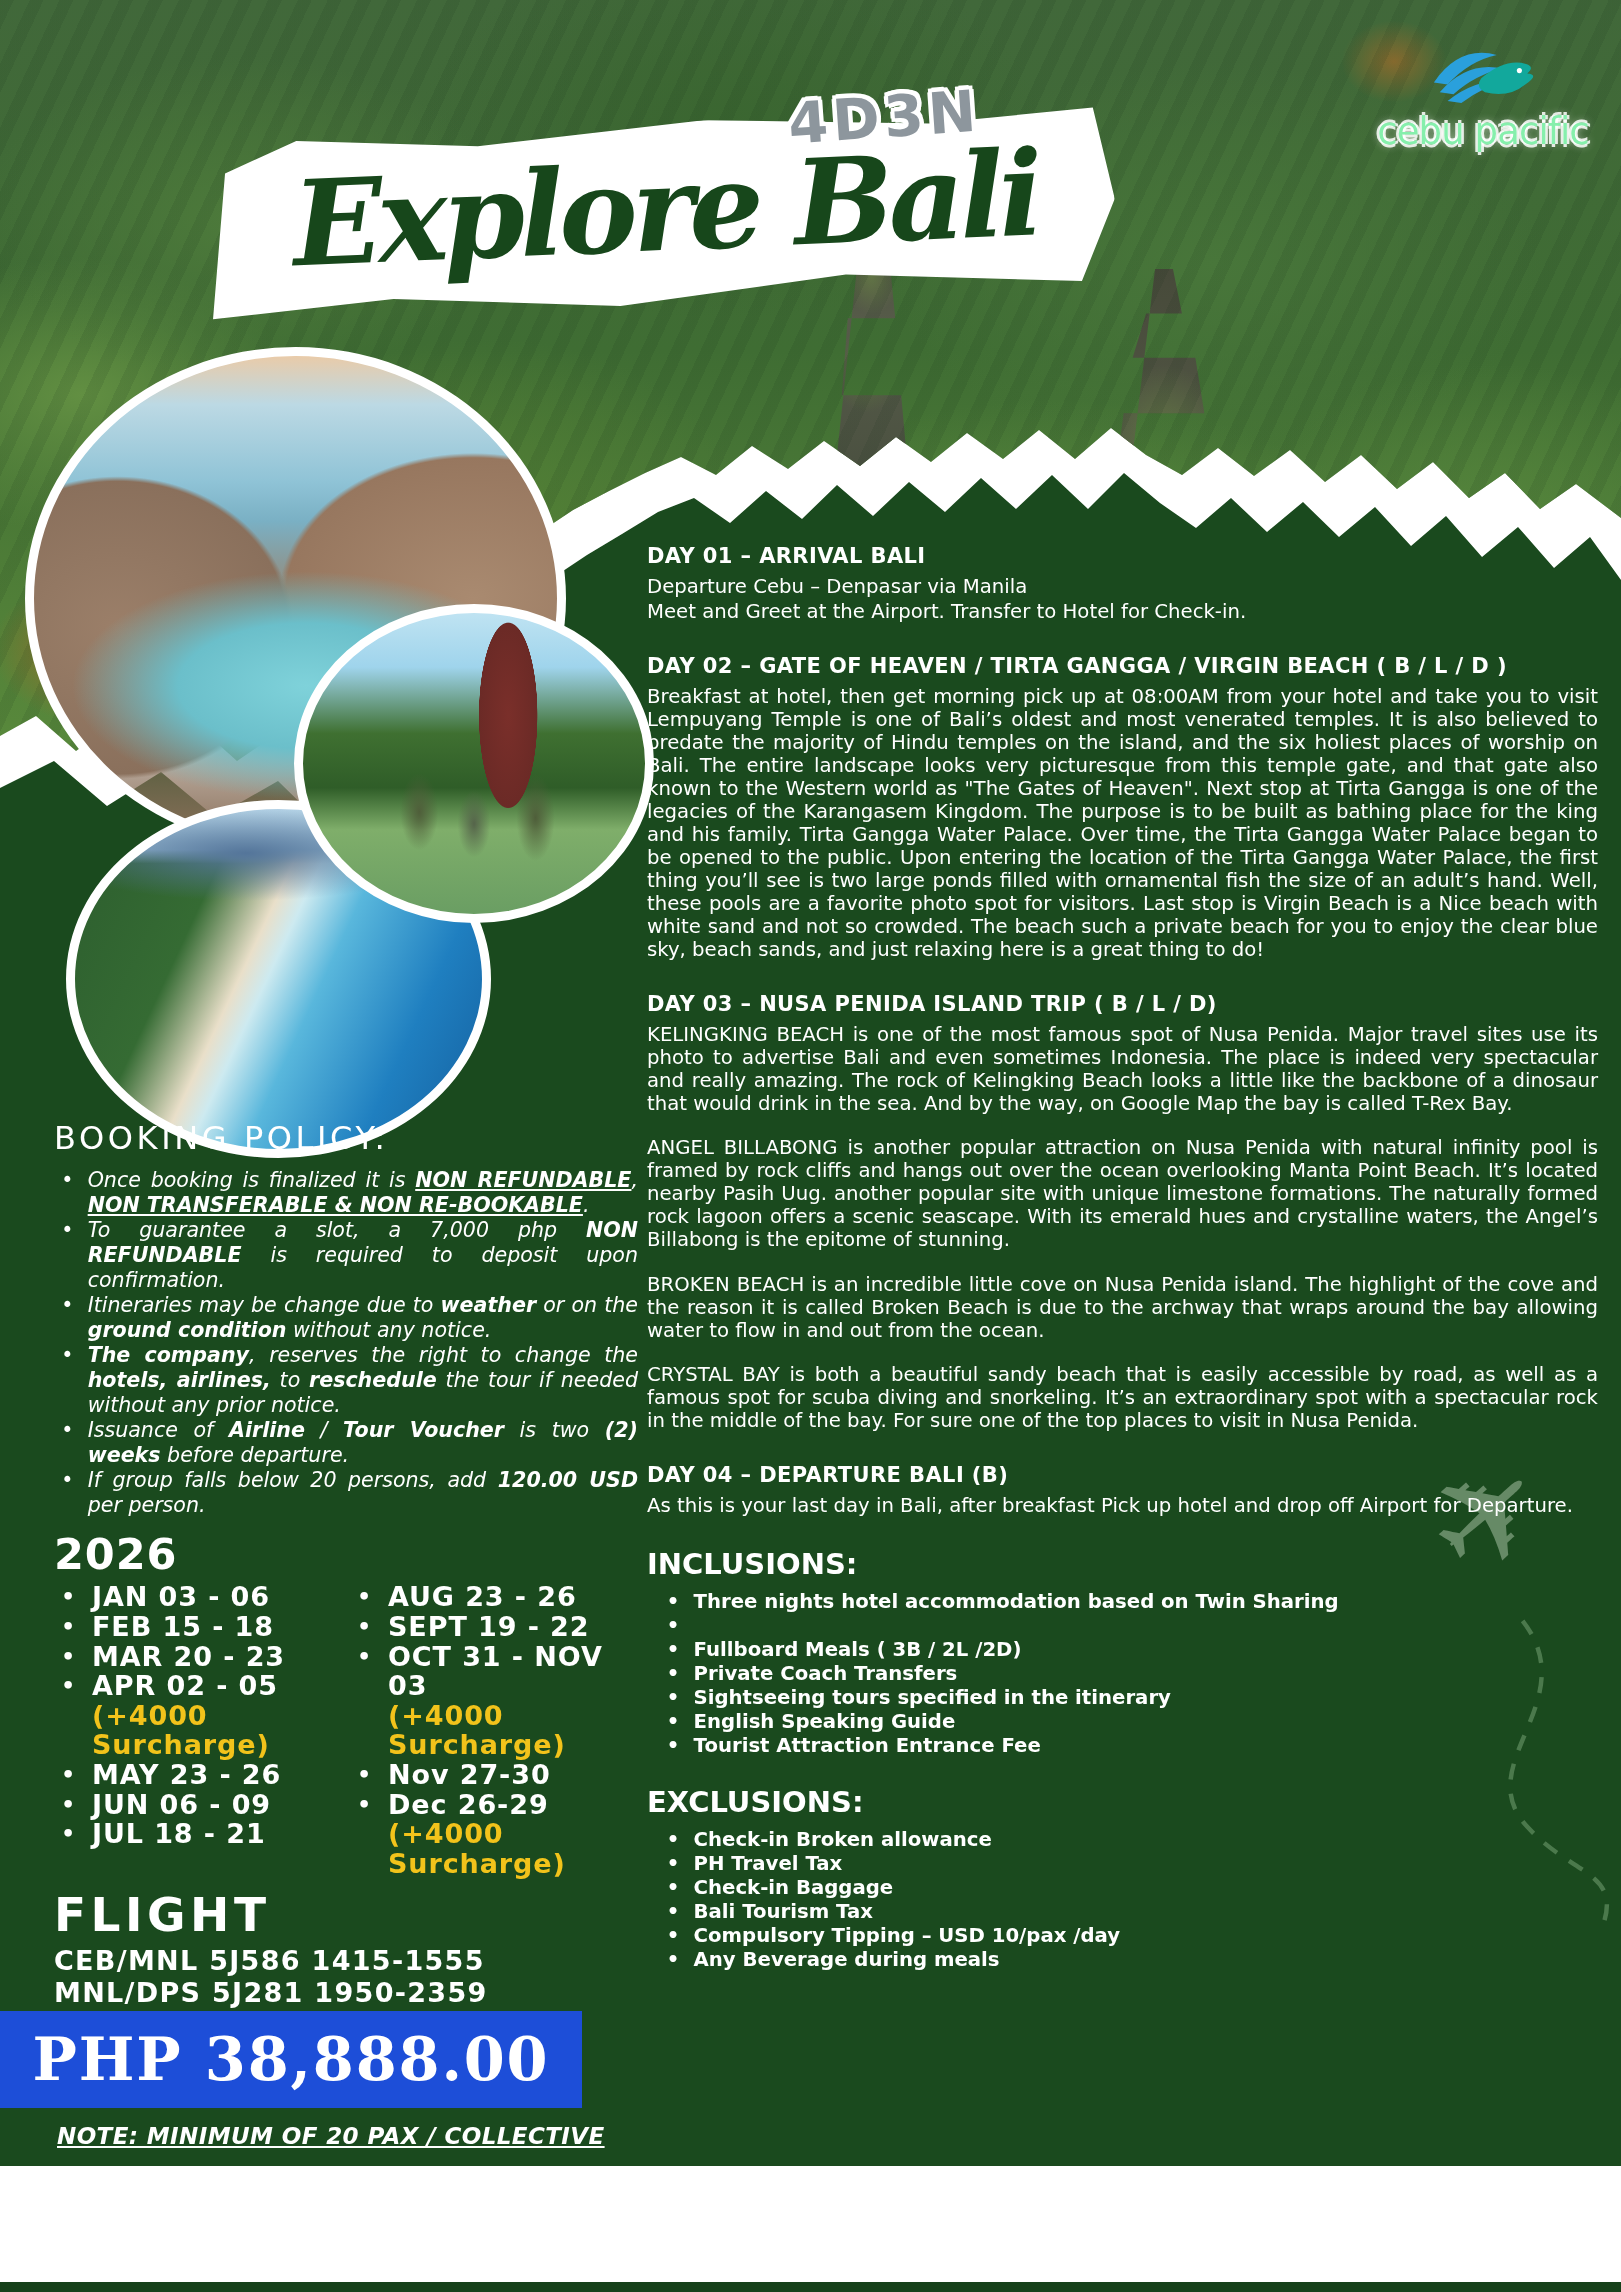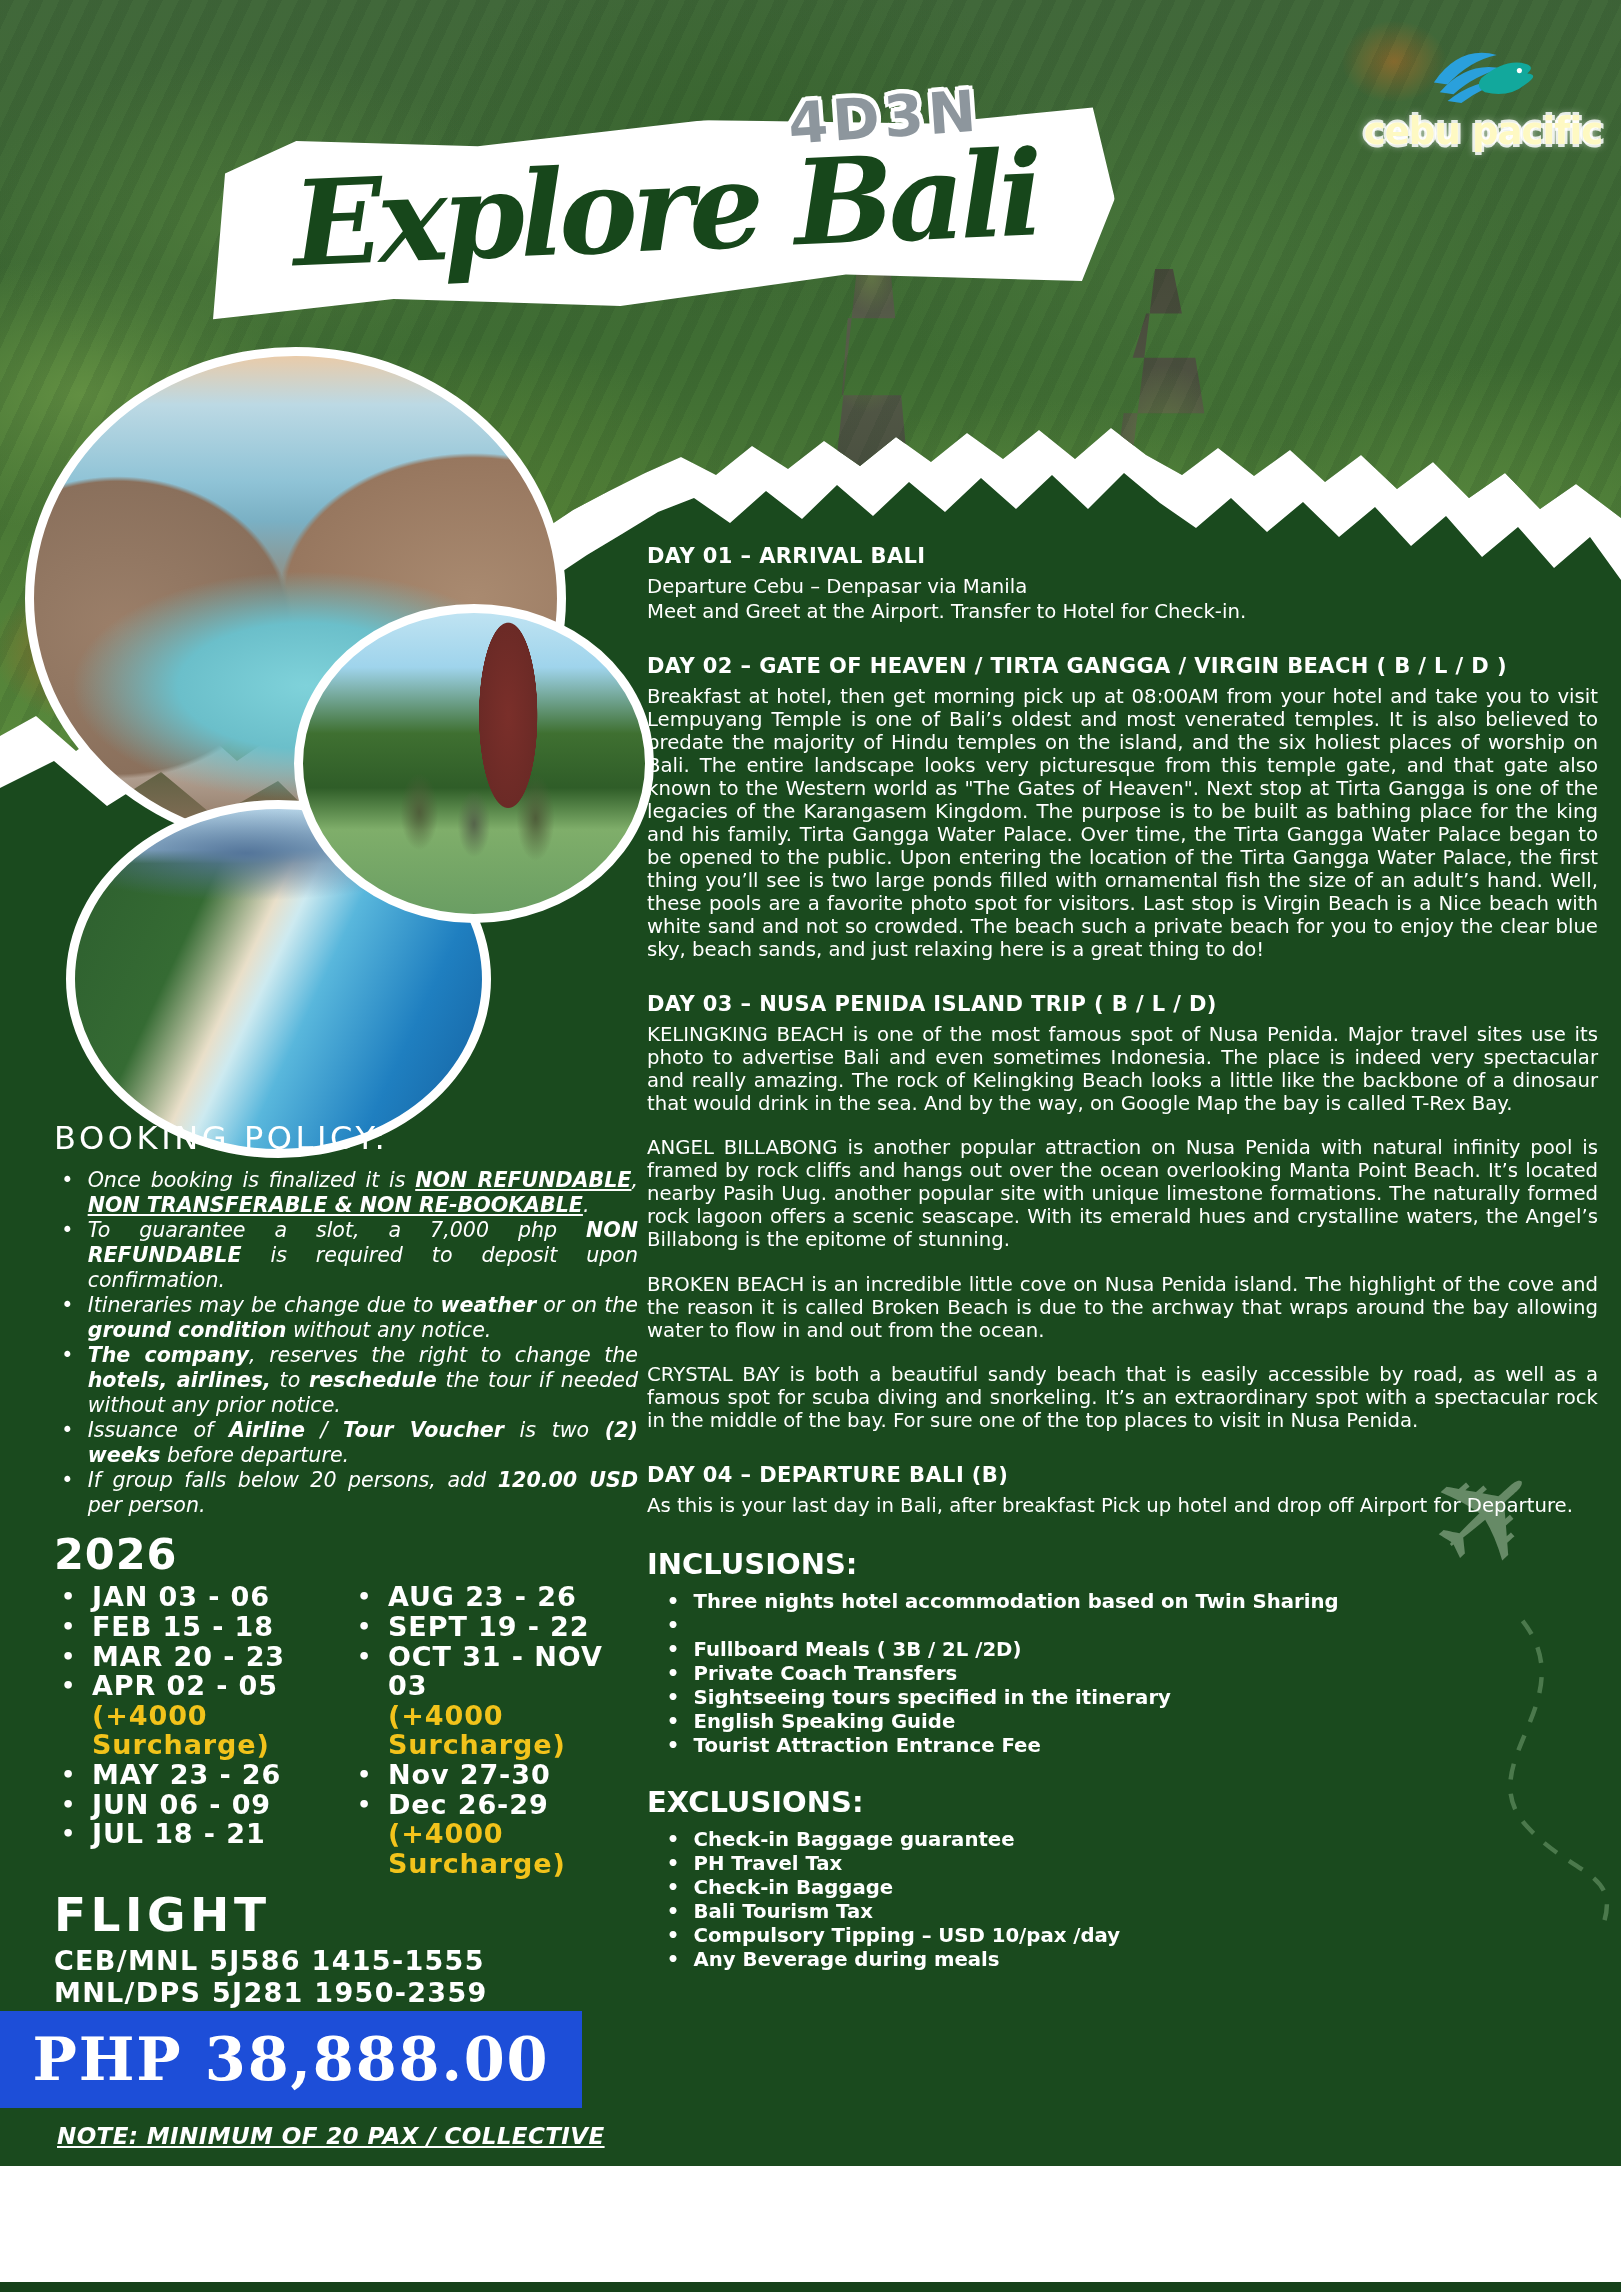--- a/index.html
+++ b/index.html
@@ -44,21 +44,21 @@
     text-shadow:-4.5px 0 #fff,4.5px 0 #fff,0 -4.5px #fff,0 4.5px #fff,-3.6px -3.6px #fff,3.6px 3.6px #fff,-3.6px 3.6px #fff,3.6px -3.6px #fff;}
   .sticker{position:absolute;left:209px;top:122px;width:906px;height:184px;background:#fff;z-index:4;
     transform:rotate(-2.4deg);
     clip-path:polygon(2% 18%,10% 2%,30% 9%,55% 0%,80% 7%,98% 2%,100% 52%,96% 96%,70% 87%,45% 99%,20% 90%,0% 97%);}
   .title{position:absolute;left:213px;top:115px;width:905px;z-index:5;transform:rotate(-2.4deg);
     font-family:"DejaVu Serif","Liberation Serif",serif;font-style:italic;font-weight:bold;
     font-size:118px;line-height:188px;letter-spacing:-5.4px;color:#17471b;text-align:center;
     text-shadow:-5.4px 0 #fff,5.4px 0 #fff,0 -5.4px #fff,0 5.4px #fff,-4.5px -4.5px #fff,4.5px 4.5px #fff,-4.5px 4.5px #fff,4.5px -4.5px #fff;}
   .logo{position:absolute;left:1361px;top:41px;width:244px;z-index:5;text-align:center;}
   .logo svg{display:block;margin:0 auto;}
-  .wordmark{font-size:37px;font-weight:700;letter-spacing:-0.9px;color:#fef9c3;margin-top:-3.6px;
+  .wordmark{font-size:37px;font-weight:400;letter-spacing:-0.9px;color:#86efac;margin-top:-3.6px;
     text-shadow:-2.7px 0 rgba(255,255,255,.85),2.7px 0 rgba(255,255,255,.85),0 -2.7px rgba(255,255,255,.85),0 2.7px rgba(255,255,255,.85),0 0 9px rgba(255,255,255,.9);}
   
   .circ{position:absolute;border:9.9px solid #fff;border-radius:50%;}
   .c1{left:25px;top:347px;width:523px;height:485px;z-index:6;
     background:
       radial-gradient(72% 38% at 52% 68%, #7fd2da 0%, #6bbfca 34%, rgba(0,0,0,0) 62%),
       radial-gradient(56% 52% at 16% 56%, #9b7f69 0%, #8a705c 58%, rgba(0,0,0,0) 60%),
       radial-gradient(62% 50% at 84% 50%, #a98a70 0%, #97775f 58%, rgba(0,0,0,0) 60%),
       linear-gradient(180deg,#e9cba9 0%,#bcd9e4 10%,#8fc3d6 26%,#7ab0c4 34%,#9b8168 52%,#83695442 70%,#8a705a 100%);}
   .c3{left:66px;top:800px;width:407px;height:340px;z-index:7;
@@ -205,21 +205,21 @@
             <span>Tourist Attraction Entrance Fee</span>
           </div>
         </div>
     </div>
 
     <div class="list-section">
       <div class="list-head">EXCLUSIONS:</div>
       <div id="exclusions-list">
           <div class="tick">
             <span class="dot">•</span>
-            <span>Check-in Baggage guarantee</span>
+            <span>Check-in Broken allowance</span>
           </div>
           <div class="tick">
             <span class="dot">•</span>
             <span>PH Travel Tax</span>
           </div>
           <div class="tick">
             <span class="dot">•</span>
             <span>Check-in Baggage</span>
           </div>
           <div class="tick">

